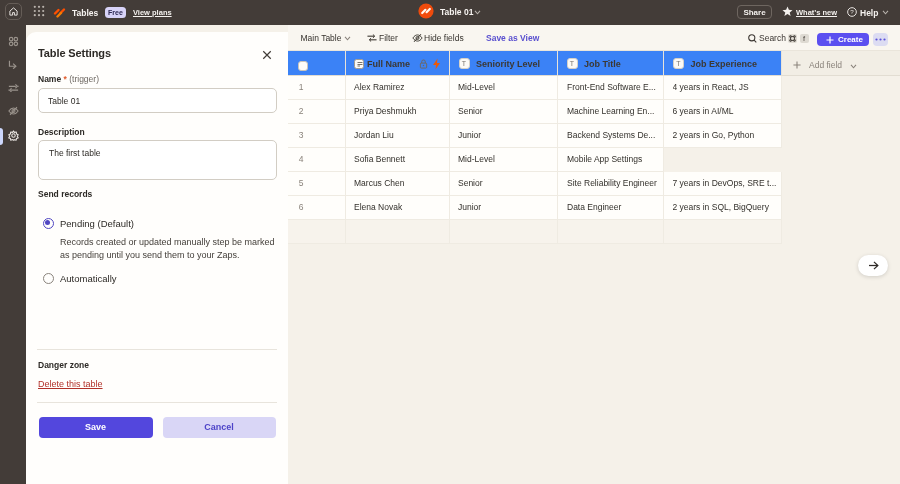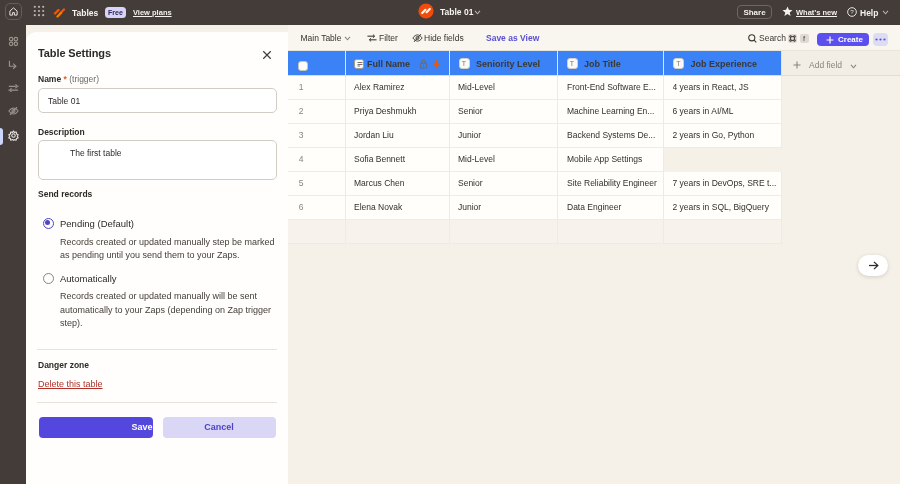--- a/index.html
+++ b/index.html
@@ -116,42 +116,41 @@
   <svg class="abs" style="left:236px; top:18px;" width="10" height="10" viewBox="0 0 12 12">
       <path d="M1.5 1.5 L10.5 10.5 M10.5 1.5 L1.5 10.5" stroke="#413c37" stroke-width="1.4"></path>
     </svg>
 
   <div class="abs" style="left:12px; top:41.5px; font-size:8.5px; line-height:10px;"><span class="lbl">Name</span> <span style="color:#e05a2b; font-weight:bold;">*</span> <span style="color:#6e6862;">(trigger)</span></div>
   <div class="abs" style="left:12px; top:55.5px; width:239px; height:25px; border:1px solid #d2cdc4; border-radius:5px; background:#fff;">
     <div style="margin:7px 0 0 9px; font-size:8.5px; color:#2d2a26;">Table 01</div>
   </div>
 
   <div class="abs lbl" style="left:12px; top:94.5px; line-height:10px;">Description</div>
-  <div class="abs" style="left:12px; top:107.5px; width:239px; height:40px; border:1px solid #d2cdc4; border-radius:5px; background:#fff;padding-left:21px;">
+  <div class="abs" style="left:12px; top:107.5px; width:239px; height:40px; border:1px solid #d2cdc4; border-radius:5px; background:#fff;">
     <div style="margin:7px 0 0 10px; font-size:8.5px; color:#2d2a26;">The first table</div>
   </div>
 
   <div class="abs lbl" style="left:12px; top:156.5px; line-height:10px;">Send records</div>
 
   <div class="abs" style="left:16.5px; top:185.5px; width:11px; height:11px; border:1.3px solid #5046c2; border-radius:50%;">
     <div style="width:5px; height:5px; background:#5046c2; border-radius:50%; margin:1.7px;"></div>
   </div>
   <div class="abs" style="left:34px; top:185.5px; color:#2d2a26; font-size:9.5px;">Pending (Default)</div>
   <div class="abs" style="left:34px; top:203.5px; width:216px; color:#45403b; font-size:9px; line-height:13.6px;">Records created or updated manually step be marked as pending until you send them to your Zaps.</div>
 
   <div class="abs" style="left:16.5px; top:240.5px; width:11px; height:11px; border:1.5px solid #8a847c; border-radius:50%;"></div>
   <div class="abs" style="left:34px; top:240.5px; color:#2d2a26; font-size:9.5px;">Automatically</div>
-  <div class="abs" style="left:34px; top:258px; width:216px; color:#45403b; font-size:9px; line-height:13.6px;">Records created or updated manually will be sent automatically to your Zaps (depending on Zap trigger step).</div>
 
   <div class="abs" style="left:11px; top:317px; width:240px; height:1px; background:#e8e4dc;"></div>
   <div class="abs lbl" style="left:12px; top:327.5px; line-height:10px;">Danger zone</div>
   <div class="abs" style="left:12px; top:347px; color:#b23129; font-size:9px; text-decoration:underline;">Delete this table</div>
   <div class="abs" style="left:11px; top:370px; width:240px; height:1px; background:#e8e4dc;"></div>
 
-  <div class="abs" style="left:12.5px; top:385px; width:114px; height:21px; background:#5347dd; border-radius:4px; color:#fff; font-size:9px; font-weight:bold; text-align:right; line-height:21px;">Save</div>
+  <div class="abs" style="left:12.5px; top:385px; width:114px; height:21px; background:#5347dd; border-radius:4px; color:#fff; font-size:9px; font-weight:bold; text-align:center; line-height:21px;">Save</div>
   <div class="abs" style="left:136.5px; top:385px; width:113px; height:21px; background:#d9d6f6; border-radius:4px; color:#4d43c8; font-size:9px; font-weight:bold; text-align:center; line-height:21px;">Cancel</div>
 </div>
 
 <div id="tablearea">
   <div id="toolbar">
     <div class="abs" style="left:12.5px; top:8px; color:#36322d; font-size:8.5px;">Main Table</div>
     <svg class="abs" style="left:55.5px; top:11px;" width="7" height="5" viewBox="0 0 8 6">
         <path d="M1 1 L4 4.5 L7 1" fill="none" stroke="#8a837b" stroke-width="1.3"></path>
       </svg>
     <svg class="abs" style="left:79px; top:9px;" width="10" height="8" viewBox="0 0 11 8">

